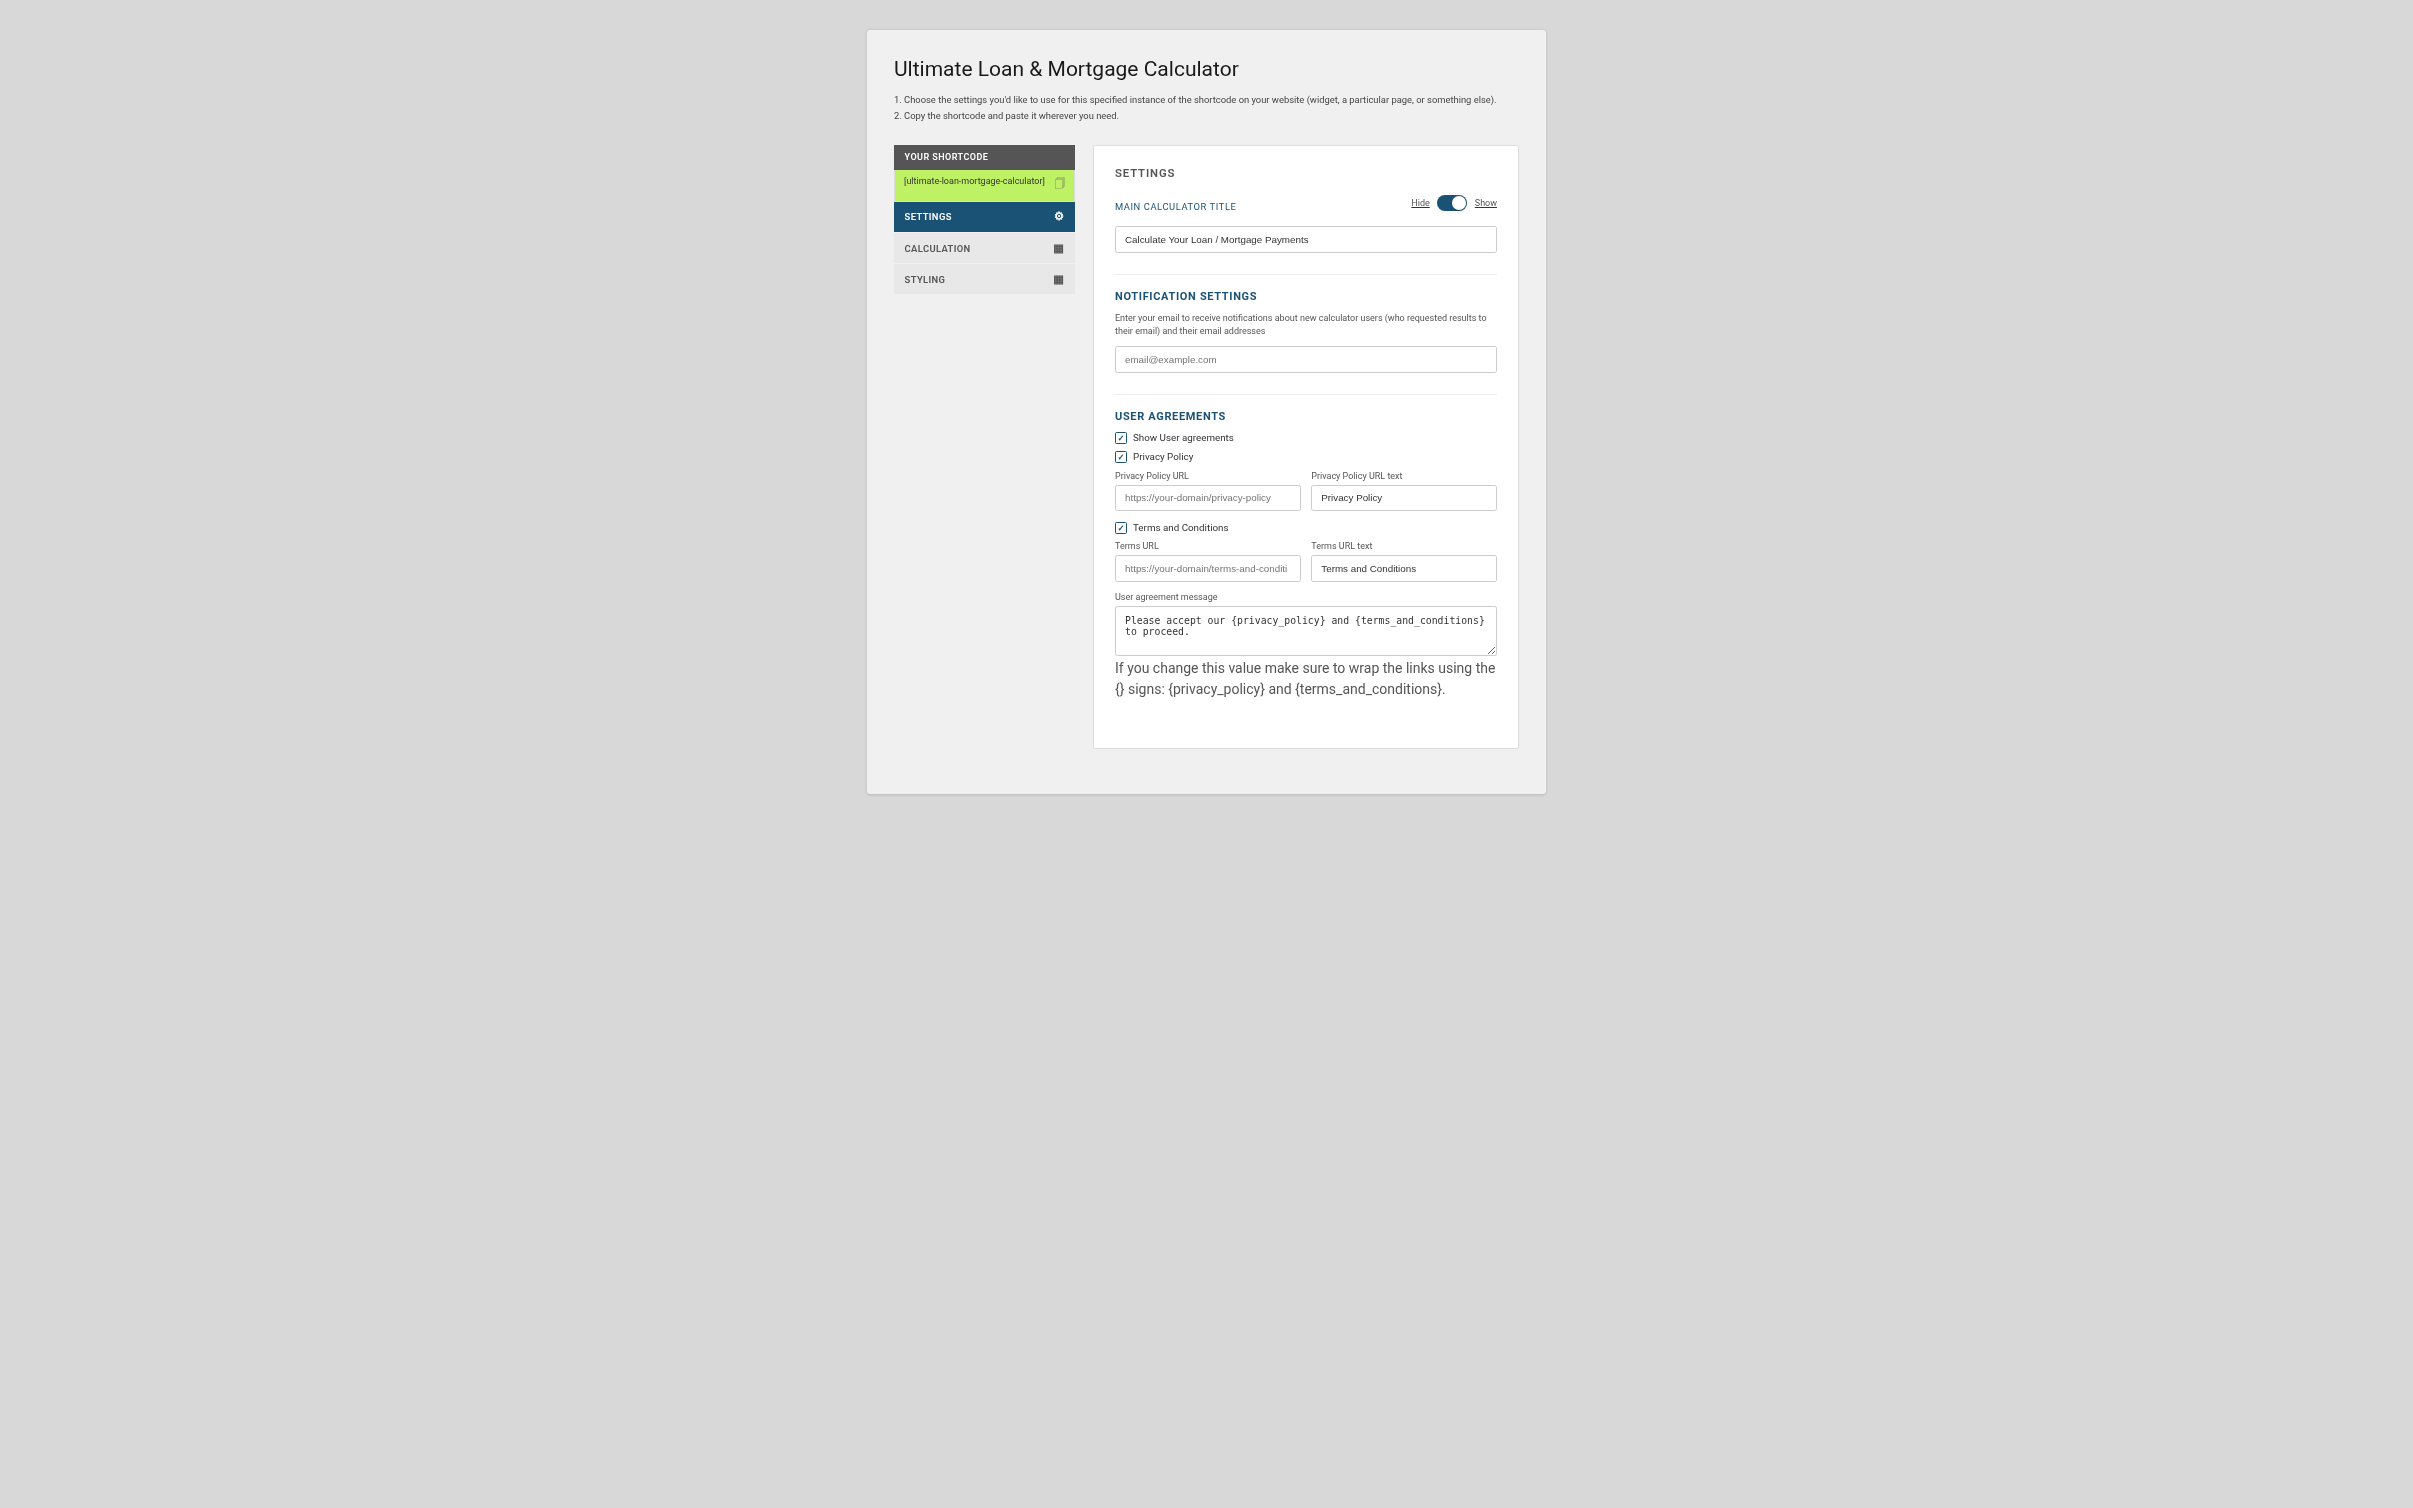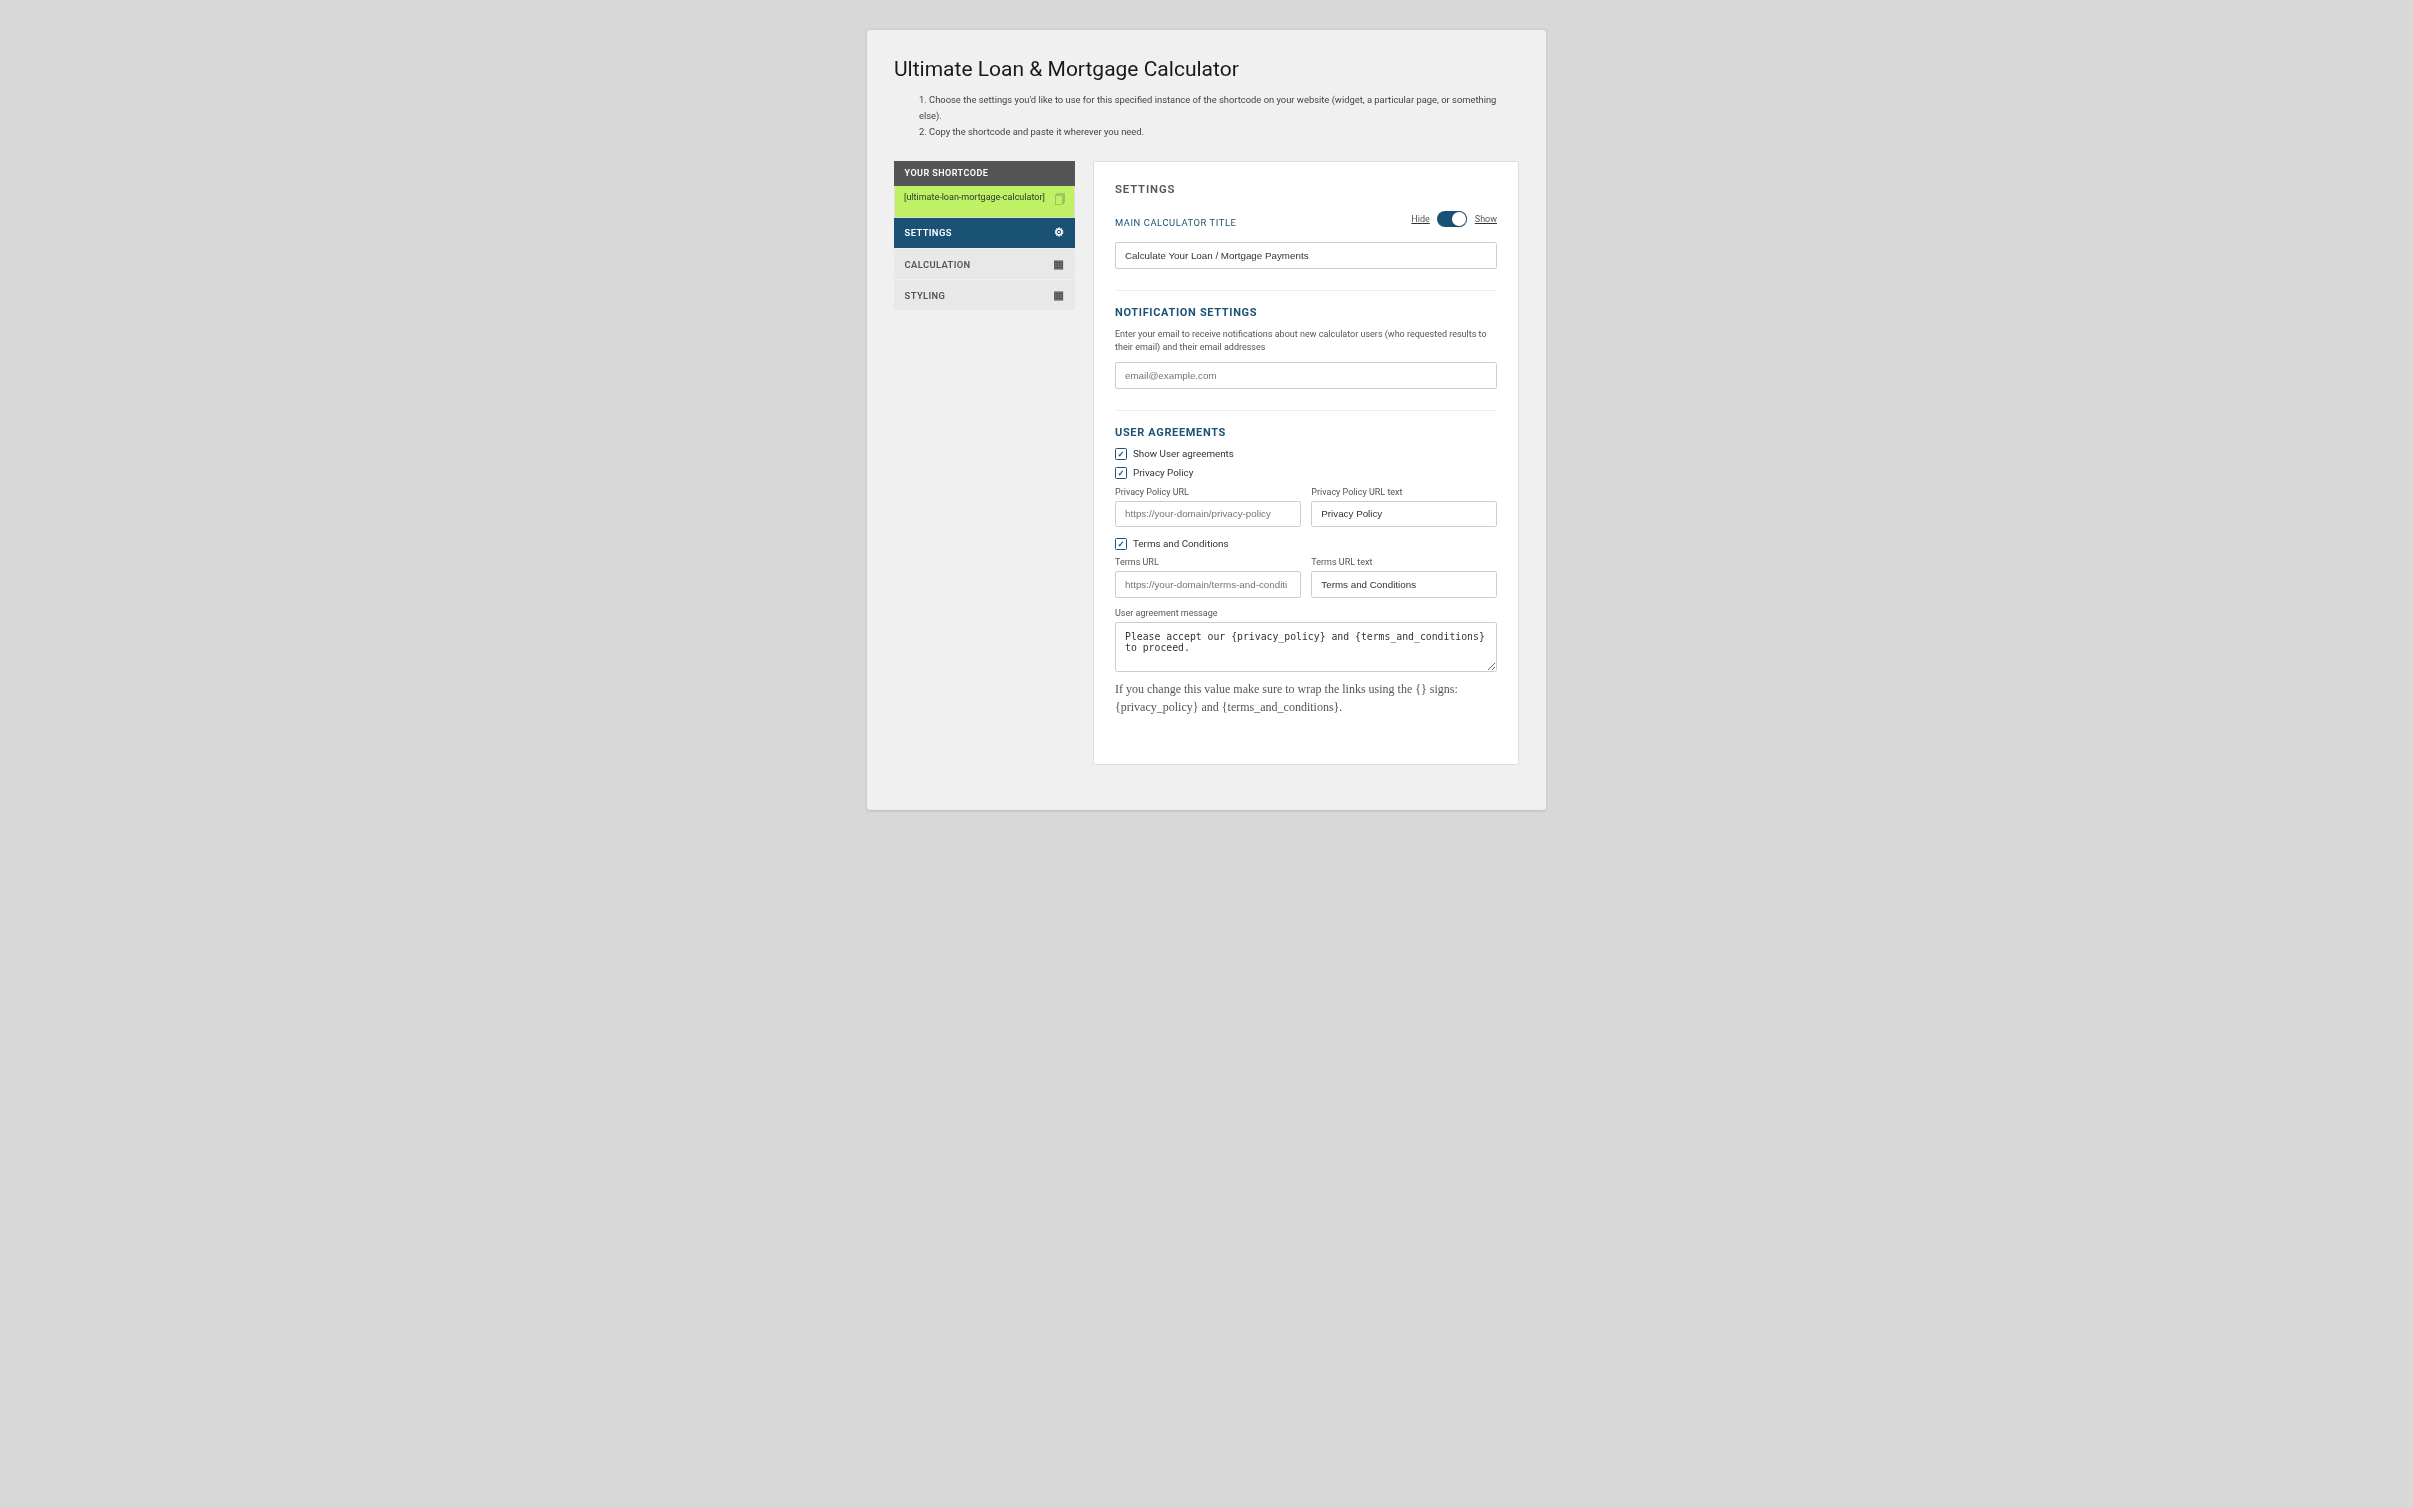--- a/index.html
+++ b/index.html
@@ -25,21 +25,20 @@
       font-size: 21px;
       font-weight: 400;
       color: #1a1a1a;
       margin-bottom: 10.6px;
     }
     .instructions {
       color: #444;
       font-size: 9.4px;
       line-height: 1.7;
       margin-bottom: 21px;
-      margin-left: 25px;
     }
     .main-layout {
       display: flex;
       gap: 18px;
       align-items: flex-start;
     }
     
     .sidebar {
       width: 181px;
       flex-shrink: 0;
@@ -219,25 +218,23 @@
       border-radius: 2.3px;
       padding: 7.5px 9px;
       font-size: 9.8px;
       color: #333;
       background: #fff;
       outline: none;
       resize: vertical;
       min-height: 45px;
     }
     .hint-text {
-      font-size: 12px;
-      color: #555;
-      margin-top: 6px;
+      font-size: 14px;
+      color: #555;
       line-height: 1.5;
-      font-family: Liberation Serif, serif;
     }
     .section-divider {
       border: none;
       border-top: 0.8px solid #eee;
       margin: 15px 0;
     }
     .title-row {
       display: flex;
       align-items: center;
       margin-bottom: 7.5px;

